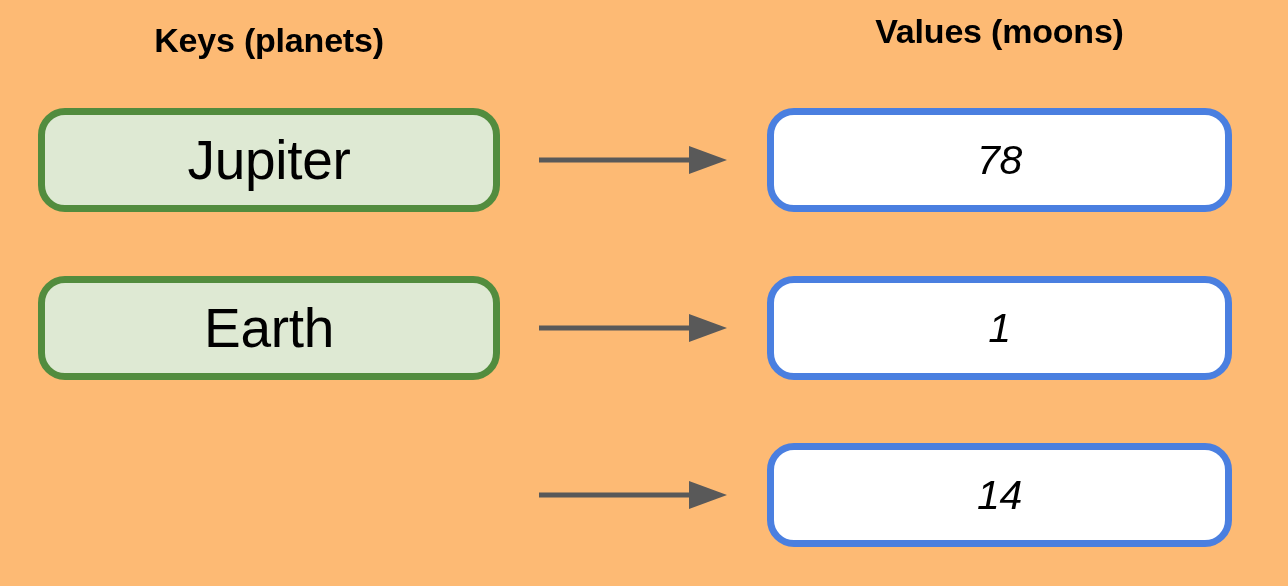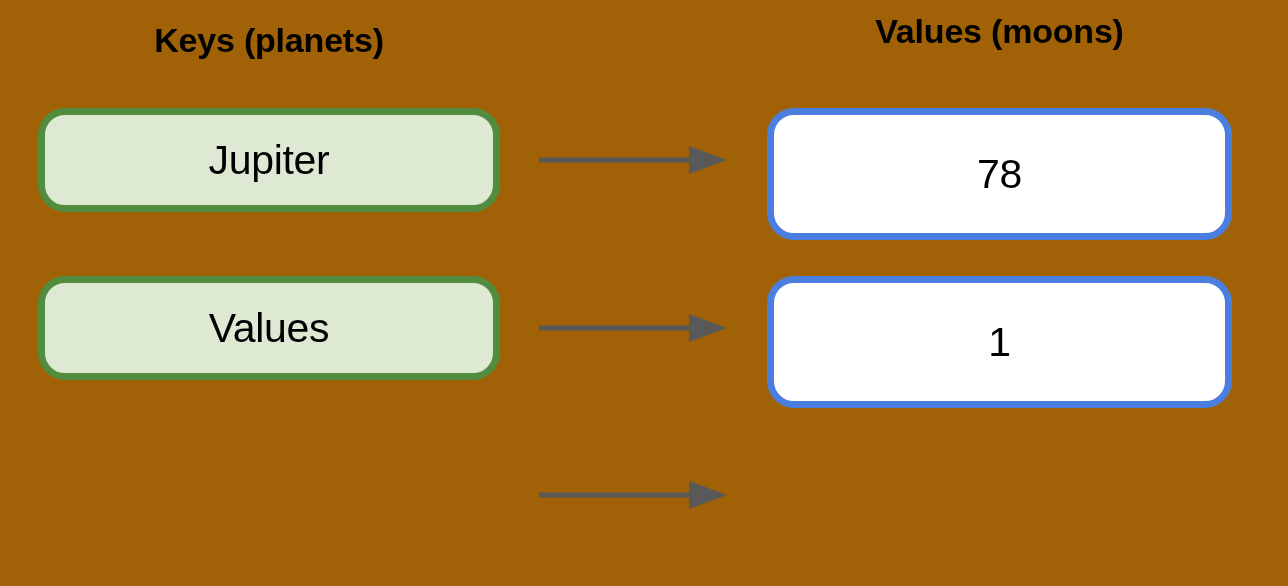--- a/index.html
+++ b/index.html
@@ -9,21 +9,21 @@
   }
   body {
     font-family: "Liberation Sans", sans-serif;
     -webkit-font-smoothing: antialiased;
   }
 
   #canvas {
     position: relative;
     width: 1288px;
     height: 586px;
-    background: #a16207;
+    background: #fdba74;
     overflow: hidden;
   }
 
   
   .col-header {
     position: absolute;
     font-size: 34px;
     font-weight: bold;
     color: #000000;
     text-align: center;
@@ -62,42 +62,43 @@
     height: 104px;
     box-sizing: border-box;
     background: #dee9d3;
     border: 7px solid #528c3e;
     border-radius: 27px;
     display: flex;
     align-items: center;
     justify-content: center;
   }
   .key-label {
-    font-size: 41px;
+    font-size: 55px;
     font-weight: normal;
     color: #000000;
     line-height: 1;
     letter-spacing: -0.3px;
     white-space: nowrap;
   }
 
   
   .value-box {
     position: absolute;
     left: 767px;
     top: 0;
     width: 465px;
-    height: 132px;
+    height: 104px;
     box-sizing: border-box;
     background: #ffffff;
     border: 7px solid #4a7fe0;
     border-radius: 27px;
     display: flex;
     align-items: center;
     justify-content: center;
+    font-style: italic;
   }
   .value-label {
     font-size: 41px;
     font-weight: normal;
     color: #000000;
     line-height: 1;
     letter-spacing: -0.3px;
     white-space: nowrap;
   }
 
@@ -130,35 +131,38 @@
         <polygon points="152,8 190,22 152,36" fill="#595959"></polygon>
       </svg>
     </div>
     <div class="value-box">
       <span class="value-label">78</span>
     </div>
   </div>
 
   <div class="row" id="row-1">
     <div class="key-box">
-      <span class="key-label">Values</span>
+      <span class="key-label">Earth</span>
     </div>
     <div class="arrow">
       <svg width="192" height="44" viewBox="0 0 192 44" xmlns="http://www.w3.org/2000/svg">
         <line x1="2" y1="22" x2="160" y2="22" stroke="#595959" stroke-width="5"></line>
         <polygon points="152,8 190,22 152,36" fill="#595959"></polygon>
       </svg>
     </div>
     <div class="value-box">
       <span class="value-label">1</span>
     </div>
   </div>
 
   <div class="row" id="row-2">
     <div class="arrow">
       <svg width="192" height="44" viewBox="0 0 192 44" xmlns="http://www.w3.org/2000/svg">
         <line x1="2" y1="22" x2="160" y2="22" stroke="#595959" stroke-width="5"></line>
         <polygon points="152,8 190,22 152,36" fill="#595959"></polygon>
       </svg>
     </div>
+    <div class="value-box">
+      <span class="value-label">14</span>
+    </div>
   </div>
 
 </div>
 
 </body></html>

